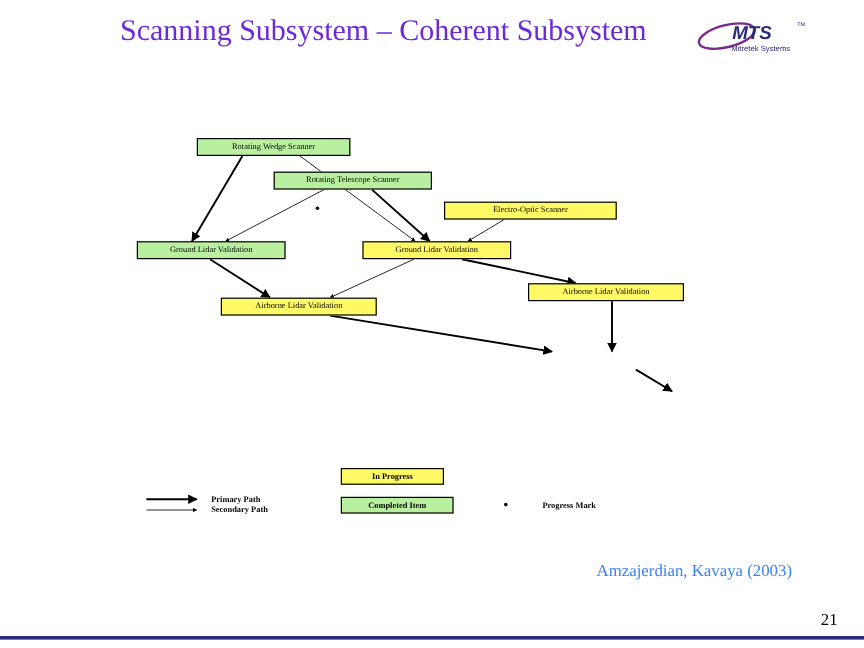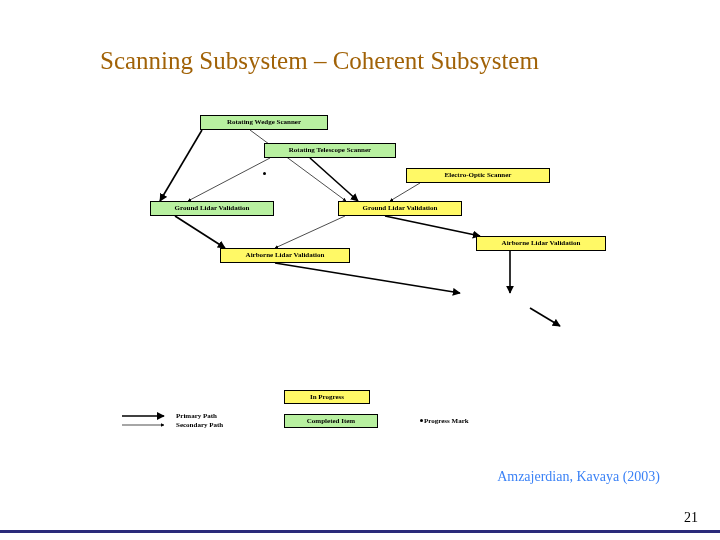--- a/index.html
+++ b/index.html
@@ -15,24 +15,23 @@
   .page {
     position: relative;
     width: 720px;
     height: 540px;
   }
   .title {
     position: absolute;
     left: 100px;
     top: 12px;
     font-size: 25px;
-    color: #a16207;
+    color: #6d28d9;
     line-height: 1.15;
     font-family: 'Times New Roman', serif;
-    margin-top: 35px;
   }
   .logo {
     position: absolute;
     right: 30px;
     top: 14px;
     width: 110px;
     height: 34px;
     font-family: Arial, sans-serif;
   }
   .logo svg { display:block; }
@@ -41,29 +40,28 @@
     left: 100px;
     top: 110px;
     width: 560px;
     height: 255px;
   }
   .box {
     position: absolute;
     border: 1px solid #000;
     font-size: 7px;
     font-family: 'Times New Roman', serif;
-    font-weight: bold;
+    font-weight: normal;
     text-align: center;
     display: flex;
     align-items: center;
     justify-content: center;
     padding: 0 4px;
     box-sizing: border-box;
     line-height: 1.1;
-    margin-left: 36px;
   }
   .yellow { background: #fff966; }
   .green  { background: #b8f0a0; }
   .dot {
     position: absolute;
     width: 3px;
     height: 3px;
     border-radius: 50%;
     background: #000;
   }
@@ -122,20 +120,28 @@
     pointer-events: none;
   }
 </style>
 </head>
 <body>
 
 <div class="page">
 
   <div class="title">Scanning Subsystem – Coherent Subsystem</div>
 
+  <div class="logo">
+    <svg viewBox="0 0 120 36" width="110" height="34">
+      <ellipse cx="28" cy="17" rx="26" ry="10" fill="none" stroke="#7a2a8a" stroke-width="2.2" transform="rotate(-14 28 17)"></ellipse>
+      <text x="33" y="20" font-family="Arial" font-weight="bold" font-style="italic" font-size="17" fill="#2a2a7a">MTS</text>
+      <text x="92" y="8" font-family="Arial" font-size="5" fill="#2a2a7a">TM</text>
+      <text x="32" y="31" font-family="Arial" font-size="7" fill="#2a2a7a">Mitretek Systems</text>
+    </svg>
+  </div>
 
   <div class="diagram">
 
     <svg class="connectors">
       <defs>
         <marker id="ah" viewBox="0 0 10 10" refX="9" refY="5" markerWidth="5" markerHeight="5" orient="auto">
           <path d="M0,0 L10,5 L0,10 z" fill="#000"></path>
         </marker>
       </defs>
 
@@ -191,19 +197,19 @@
       <line x1="2" y1="5" x2="44" y2="5" stroke="#000" stroke-width="1.6" marker-end="url(#ah2)"></line>
       <line x1="2" y1="14" x2="44" y2="14" stroke="#000" stroke-width="0.7" marker-end="url(#ah2)"></line>
     </svg>
     <div class="legend-label" style="left:56px; top:24px;">Primary Path</div>
     <div class="legend-label" style="left:56px; top:33px;">Secondary Path</div>
 
     <div class="legend-box yellow" style="left:164px; top:2px; width:86px; height:14px;">In Progress</div>
     <div class="legend-box green" style="left:164px; top:26px; width:94px; height:14px;">Completed Item</div>
 
     <div class="dot" style="left:300px; top:31px;"></div>
-    <div class="legend-label" style="left:304px; top:29px;">Progress Mark</div>
+    <div class="legend-label" style="left:332px; top:29px;">Progress Mark</div>
   </div>
 
   <div class="citation">Amzajerdian, Kavaya (2003)</div>
   <div class="pagenum">21</div>
   <div class="footer-rule"></div>
 </div>
 
 </body></html>

